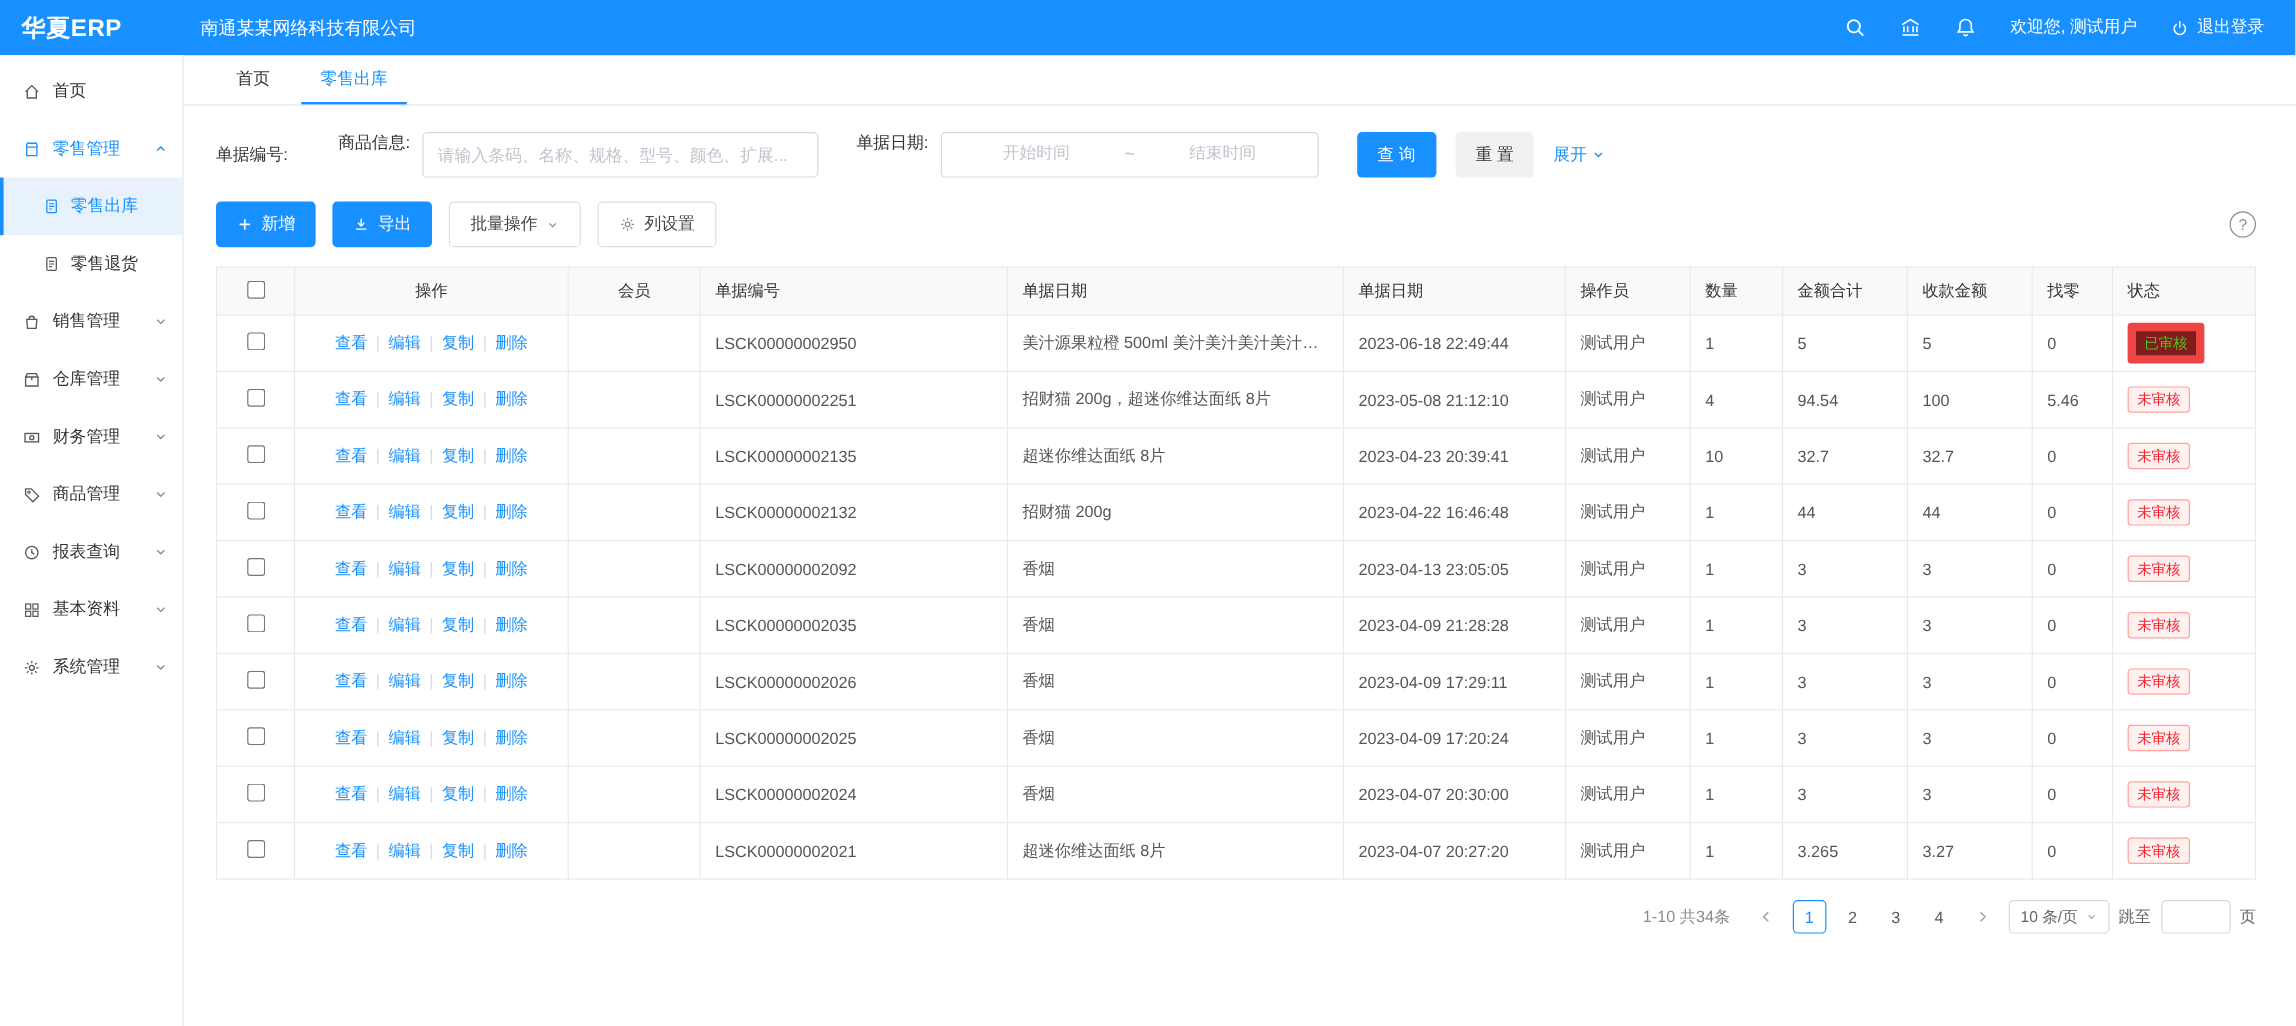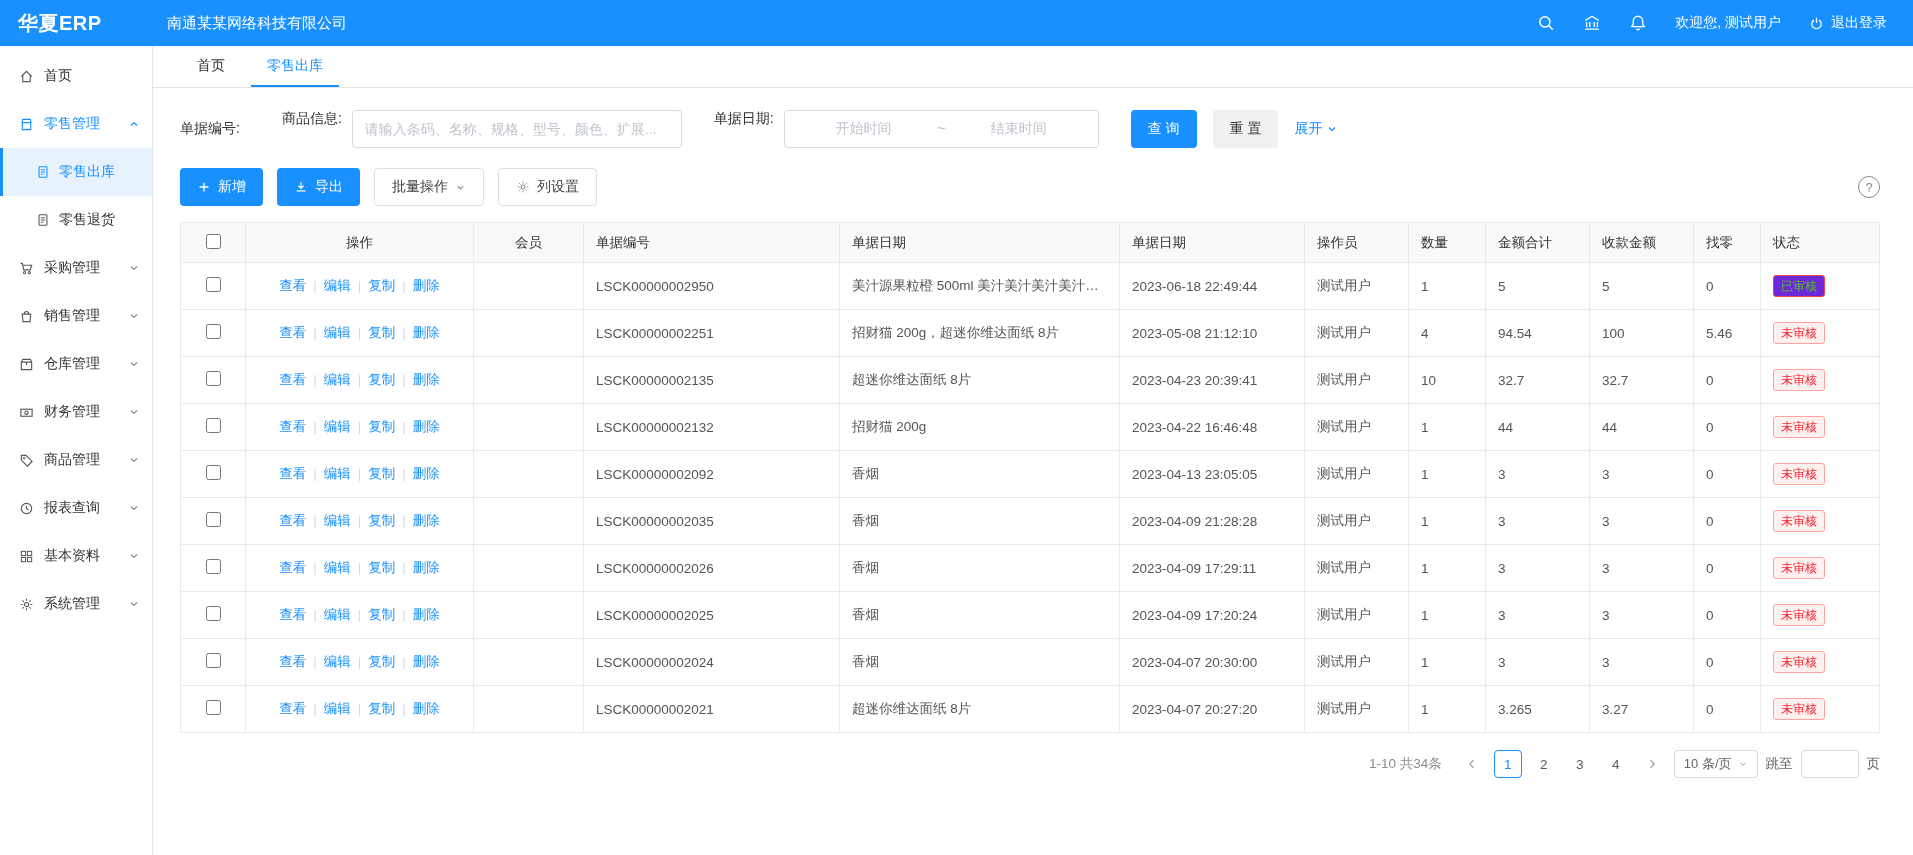--- a/index.html
+++ b/index.html
@@ -58,21 +58,21 @@
 th,td{border:1px solid #e9eaec;font-size:13.5px;padding:0 12px;height:47px;text-align:left;font-weight:400;overflow:hidden;white-space:nowrap;text-overflow:ellipsis}
 thead th{background:#f8f9fb;height:40px;color:#333}
 td{color:#555}
 .td-c{text-align:center;padding:0}
 .th-center{text-align:center}
 .td-actions{text-align:center;padding:0 6px}
 .lnk{color:#1890ff;cursor:pointer;text-decoration:none}
 .sep{color:#dadada;margin:0 7px}
 .sep::before{content:"|"}
 .badge{display:inline-block;font-size:12px;line-height:20px;padding:0 7px;border-radius:3px}
-.badge-green{color:#52c41a;background:#6d28d9;border:1px solid #ef4444}
+.badge-green{color:#52c41a;background:#7f1d1d;border:7px solid #ef4444}
 .badge-red{color:#f5222d;background:#fff1f0;border:1px solid #ffa39e}
 .cb{width:15px;height:15px;cursor:pointer;accent-color:#1890ff}
 
 .pagination{display:flex;align-items:center;justify-content:flex-end;gap:8px;padding:17px 0;font-size:13.5px;color:#666}
 .pg-summary{margin-right:8px;color:#8c8c8c}
 .page-btn{min-width:28px;height:28px;border-radius:4px;display:flex;align-items:center;justify-content:center;cursor:pointer;color:#595959;padding:0 4px;background:#fff}
 .page-btn.current{border:1px solid #1890ff;color:#1890ff}
 .page-arrow{color:#a0a0a0}
 .page-size{height:28px;border:1px solid #d9d9d9;border-radius:4px;display:flex;align-items:center;gap:6px;padding:0 9px;color:#666;cursor:pointer;font-size:13px}
 .jump-input{width:58px;height:28px;border:1px solid #d9d9d9;border-radius:4px;outline:none;padding:0 6px;font-size:13px;font-family:inherit}
@@ -150,35 +150,20 @@
         <span>零售出库</span>
       </div>
       <div class="side-sub">
         <span class="sicon">
             <svg viewBox="0 0 16 16">
               <rect x="3.5" y="2" width="9" height="12" rx="1" fill="none" stroke="currentColor" stroke-width="1.2"></rect>
               <path d="M5.5 5.5h5M5.5 8h5M5.5 10.5h3" fill="none" stroke="currentColor" stroke-width="1.1"></path>
             </svg>
           </span>
         <span>零售退货</span>
-      </div>
-      <div class="side-item">
-        <span class="sicon">
-            <svg viewBox="0 0 16 16">
-              <path d="M1.5 2.5h2l1.5 7h7l1.5-5H4.2" fill="none" stroke="currentColor" stroke-width="1.2"></path>
-              <circle cx="6" cy="12.5" r="1.2" fill="none" stroke="currentColor" stroke-width="1.1"></circle>
-              <circle cx="11" cy="12.5" r="1.2" fill="none" stroke="currentColor" stroke-width="1.1"></circle>
-            </svg>
-          </span>
-        <span class="label">采购管理</span>
-        <span class="caret">
-            <svg viewBox="0 0 16 16">
-              <path d="M4 6l4 4 4-4" fill="none" stroke="currentColor" stroke-width="1.5"></path>
-            </svg>
-          </span>
       </div>
       <div class="side-item">
         <span class="sicon">
             <svg viewBox="0 0 16 16">
               <path d="M3.5 5.5h9l-.7 8H4.2zM5.7 5.5V5a2.3 2.3 0 0 1 4.6 0v.5" fill="none" stroke="currentColor" stroke-width="1.2"></path>
             </svg>
           </span>
         <span class="label">销售管理</span>
         <span class="caret">
             <svg viewBox="0 0 16 16">

